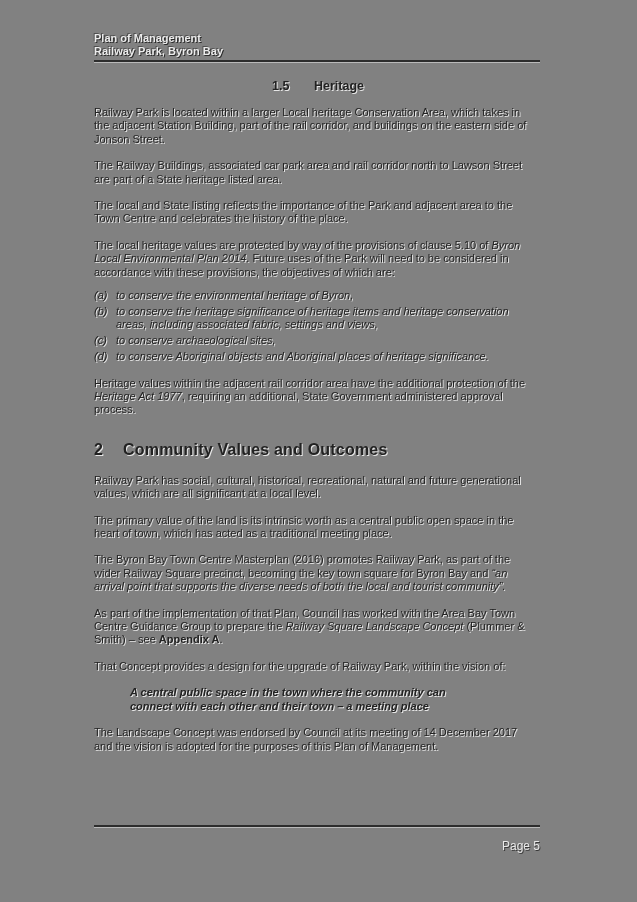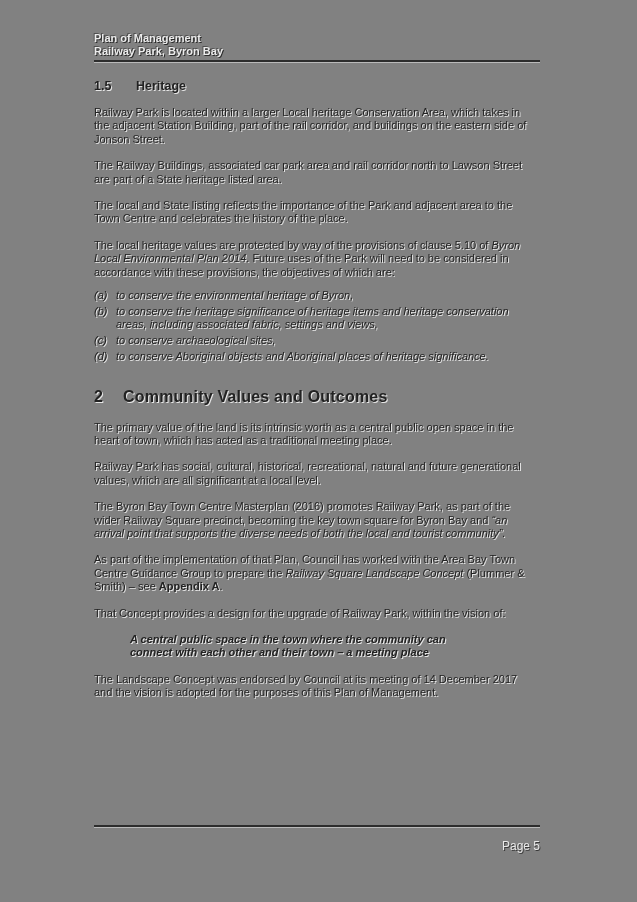--- a/index.html
+++ b/index.html
@@ -37,21 +37,21 @@
   }
   
   .content {
     position: absolute; top: 72px; left: 94px; width: 448px;
     font-size: 11px; line-height: 13.4px;
     color: #222;
     text-shadow: 1px 1px 0 rgba(255,255,255,0.8);
   }
   .h-sub {
     display: flex; margin: 7px 0 13px 0;
-    font-size: 12.5px; font-weight: bold; line-height: 14px;
+    font-size: 12.5px; font-weight: bold; line-height: 14px; justify-content: center;
   }
   .h-sub .num { width: 42px; flex: none; }
   .h-main {
     display: flex; margin: 24px 0 15px 0;
     font-size: 16px; font-weight: bold; line-height: 18px;
     letter-spacing: 0.2px;
   }
   .h-main .num { width: 29px; flex: none; }
   p { margin: 0 8px 13px 0; }
   .list { margin: -3px 0 13px 0; }
@@ -100,28 +100,29 @@
       <div class="li">
         <span class="label">(c)</span>
         <span class="li-text"><span class="s-i">to conserve archaeological sites,</span></span>
       </div>
       <div class="li">
         <span class="label">(d)</span>
         <span class="li-text"><span class="s-i">to conserve Aboriginal objects and Aboriginal places of heritage significance.</span></span>
       </div>
     </div>
 
+    <p><span>Heritage values within the adjacent rail corridor area have the additional protection of the </span><span class="s-i">Heritage Act 1977</span><span>, requiring an additional, State Government administered approval process.</span></p>
 
     <div class="h-main">
       <span class="num">2</span>
       <span>Community Values and Outcomes</span>
     </div>
 
+    <p><span>Railway Park has social, cultural, historical, recreational, natural and future generational values, which are all significant at a local level.</span></p>
     <p><span>The primary value of the land is its intrinsic worth as a central public open space in the heart of town, which has acted as a traditional meeting place.</span></p>
-    <p><span>Railway Park has social, cultural, historical, recreational, natural and future generational values, which are all significant at a local level.</span></p>
     <p><span>The Byron Bay Town Centre Masterplan (2016) promotes Railway Park, as part of the wider Railway Square precinct, becoming the key town square for Byron Bay and </span><span class="s-i">“an arrival point that supports the diverse needs of both the local and tourist community”.</span></p>
     <p><span>As part of the implementation of that Plan, Council has worked with the Area Bay Town Centre Guidance Group to prepare the </span><span class="s-i">Railway Square Landscape Concept</span><span> (Plummer &amp; Smith) – see </span><span class="s-b">Appendix A</span><span>.</span></p>
     <p><span>That Concept provides a design for the upgrade of Railway Park, within the vision of:</span></p>
 
     <div class="quote"><span>A central public space in the town where the community can connect with each other and their town – a meeting place</span></div>
 
     <p><span>The Landscape Concept was endorsed by Council at its meeting of 14 December 2017 and the vision is adopted for the purposes of this Plan of Management.</span></p>
 
   </div>
 

